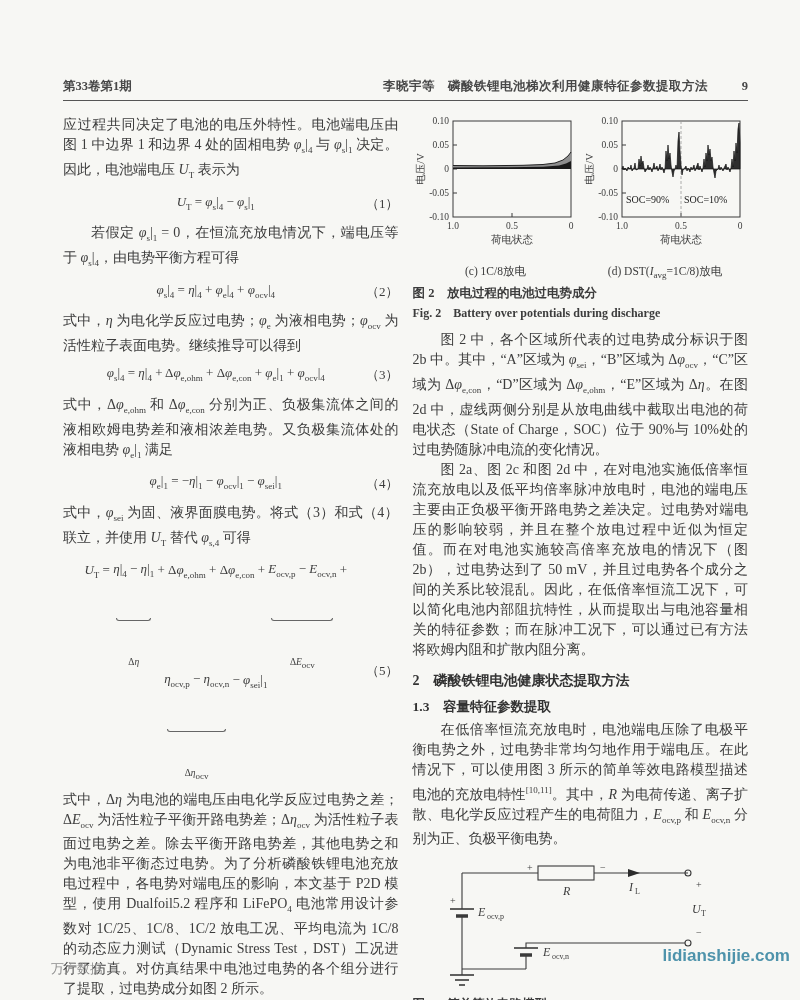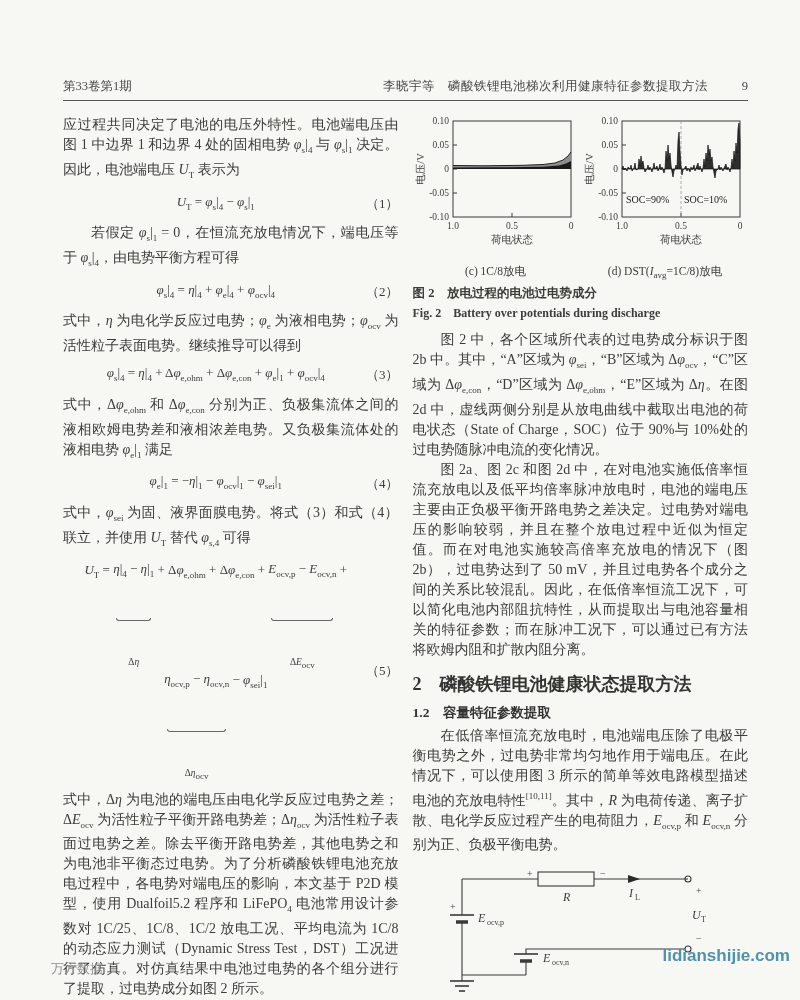--- a/index.html
+++ b/index.html
@@ -5,40 +5,40 @@
   * { margin:0; padding:0; box-sizing:border-box; }
   html,body { background:#e9e9e7; }
   .page {
     position:relative; width:800px; height:1000px; margin:0 auto;
     background:#f7f7f4; overflow:hidden;
     font-family:"Liberation Serif","DejaVu Serif",serif;
     color:#3c3c3c;
     padding:78px 52px 0 63px;
   }
   
-  .hdr { display:flex; align-items:baseline; border-bottom:1.4px solid #555; padding-bottom:5px; font-size:12.5px; color:#474747; }
+  .hdr { display:flex; align-items:baseline; border-bottom:1.4px solid #555; padding-bottom:5px; font-size:12.5px; color:#474747;font-weight:bold; }
   .hdr .issue { width:120px; }
   .hdr .title { flex:1; text-align:right; letter-spacing:.5px; }
   .hdr .pnum  { width:40px; text-align:right; }
   
   .cols { display:flex; gap:14px; margin-top:14px; }
   .col  { width:336px; }
   .p { font-size:14px; line-height:20px; text-align:justify; text-indent:2em; }
   .p.flush { text-indent:0; }
   .eq { position:relative; text-align:center; font-size:13px; line-height:18px; margin:8px 0; padding:0 30px 0 0; }
   .eq .num { position:absolute; right:0; top:50%; transform:translateY(-50%); font-size:13px; }
   .eq i, .p i { font-family:"Liberation Serif",serif; }
   sub { font-size:9px; } sup { font-size:9px; }
   .ug { display:inline-flex; flex-direction:column; align-items:center; vertical-align:top;gap:36px; }
   .ug .ue { line-height:16px; }
   .ug .ubr { align-self:stretch; height:3px; margin:1px 3px 0 3px;
              border-left:1px solid #666; border-right:1px solid #666; border-bottom:1px solid #666;
              border-radius:0 0 4px 4px; }
   .ug .ull { font-size:9.5px; line-height:11px; }
-  .h2  { font-size:18px; font-weight:bold; margin:12px 0 8px; color:#333; }
+  .h2  { font-size:14px; font-weight:bold; margin:12px 0 8px; color:#333; }
   .h21 { font-size:13.5px; font-weight:bold; margin:4px 0 4px; color:#333; }
   
   .figrow { display:flex; justify-content:space-between; margin-top:6px; }
   .subfig { width:166px; text-align:center; }
   .subcap { font-size:11.5px; margin-top:1px; }
   .figcap { text-align:left; font-weight:bold; font-size:12.5px; margin-top:5px; }
   .figcap.en { font-size:12px; margin-top:3px; }
   svg { display:block; }
   .axbox { fill:none; stroke:#3a3a3a; stroke-width:1; }
   .tick { stroke:#3a3a3a; stroke-width:1; }
@@ -223,21 +223,21 @@
           <div class="subcap">(d) DST(<i>I</i><sub>avg</sub>=1C/8)放电</div>
         </div>
       </div>
       <div class="figcap">图 2　放电过程的电池过电势成分</div>
       <div class="figcap en">Fig. 2　Battery over potentials during discharge</div>
 
       <div class="p" style="margin-top:8px;">图 2 中，各个区域所代表的过电势成分标识于图 2b 中。其中，“A”区域为 <i>φ</i><sub>sei</sub>，“B”区域为 Δ<i>φ</i><sub>ocv</sub>，“C”区域为 Δ<i>φ</i><sub>e,con</sub>，“D”区域为 Δ<i>φ</i><sub>e,ohm</sub>，“E”区域为 Δ<i>η</i>。在图 2d 中，虚线两侧分别是从放电曲线中截取出电池的荷电状态（State of Charge，SOC）位于 90%与 10%处的过电势随脉冲电流的变化情况。</div>
       <div class="p">图 2a、图 2c 和图 2d 中，在对电池实施低倍率恒流充放电以及低平均倍率脉冲放电时，电池的端电压主要由正负极平衡开路电势之差决定。过电势对端电压的影响较弱，并且在整个放电过程中近似为恒定值。而在对电池实施较高倍率充放电的情况下（图 2b），过电势达到了 50 mV，并且过电势各个成分之间的关系比较混乱。因此，在低倍率恒流工况下，可以简化电池内部阻抗特性，从而提取出与电池容量相关的特征参数；而在脉冲工况下，可以通过已有方法将欧姆内阻和扩散内阻分离。</div>
 
       <div class="h2">2　磷酸铁锂电池健康状态提取方法</div>
-      <div class="h21">1.2　容量特征参数提取</div>
+      <div class="h21">1.3　容量特征参数提取</div>
       <div class="p">在低倍率恒流充放电时，电池端电压除了电极平衡电势之外，过电势非常均匀地作用于端电压。在此情况下，可以使用图 3 所示的简单等效电路模型描述电池的充放电特性<sup>[10,11]</sup>。其中，<i>R</i> 为电荷传递、离子扩散、电化学反应过程产生的电荷阻力，<i>E</i><sub>ocv,p</sub> 和 <i>E</i><sub>ocv,n</sub> 分别为正、负极平衡电势。</div>
 
       <div class="fig3wrap">
         <svg width="300" height="134" viewBox="0 0 300 134" style="margin:0 auto;">
           <path class="wire" d="M32,16 H108"></path>
           <rect x="108" y="9" width="56" height="14" fill="none" stroke="#3a3a3a" stroke-width="1.1"></rect>
           <path class="wire" d="M164,16 H258"></path>
           <polygon points="198,12 210,16 198,20" fill="#2c2c2c"></polygon>
           <circle cx="258" cy="16" r="3" fill="none" stroke="#3a3a3a" stroke-width="1.1"></circle>
           <circle cx="258" cy="86" r="3" fill="none" stroke="#3a3a3a" stroke-width="1.1"></circle>

